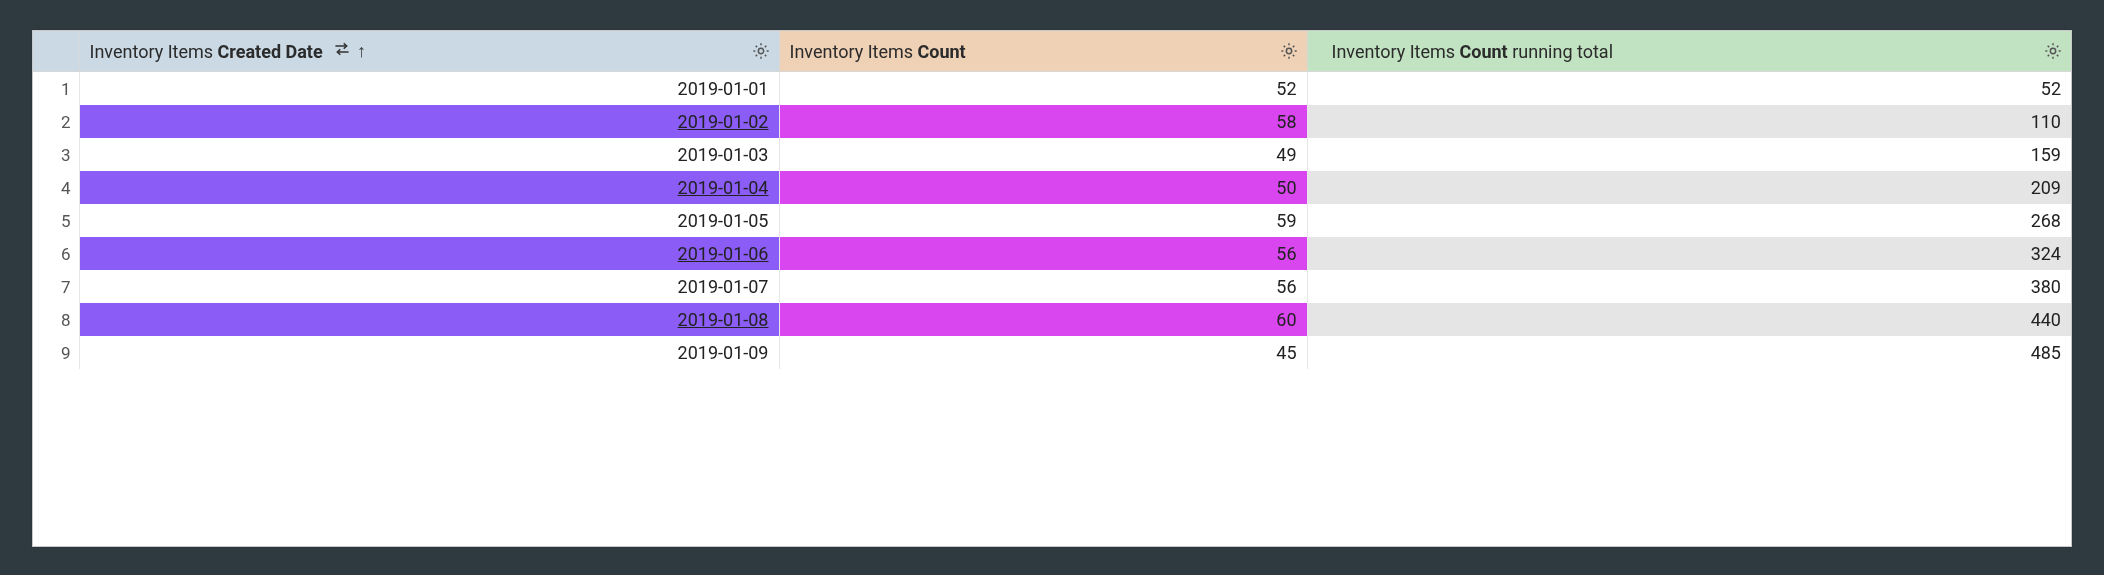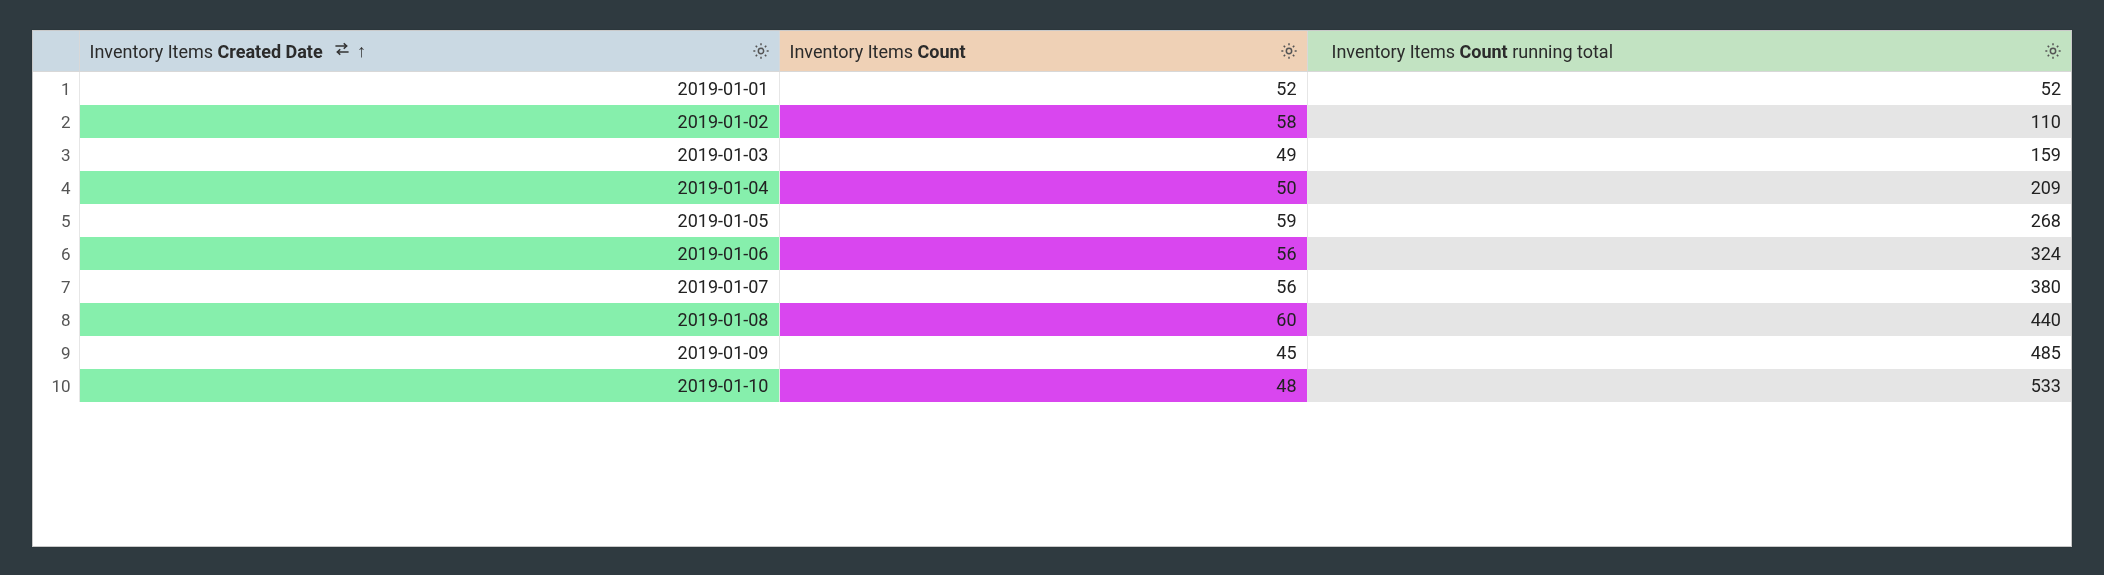--- a/index.html
+++ b/index.html
@@ -99,21 +99,21 @@
     padding-right: 8px;
     font-size: 17px;
   }
   tbody td.date   { text-align: right; color: #222; }
   tbody td.count  { text-align: right; color: #222; }
   tbody td.total  { text-align: right; color: #222; }
 
   tbody tr.even td.rownum { background: #ffffff; }
   tbody tr.odd  td.rownum { background: #ffffff; }
 
-  tbody tr.even td.date  { background: #86efac; }
+  tbody tr.even td.date  { background: #8b5cf6; text-decoration: underline; }
   tbody tr.odd  td.date  { background: #ffffff; }
 
   tbody tr.even td.count { background: #d946ef; }
   tbody tr.odd  td.count { background: #ffffff; }
 
   tbody tr.even td.total { background: #e5e5e5; }
   tbody tr.odd  td.total { background: #ffffff; }
 
   .gear svg { width: 100%; height: 100%; display: block; }
 </style>
@@ -229,22 +229,16 @@
             <td class="date">2019-01-08</td>
             <td class="count">60</td>
             <td class="total">440</td>
           </tr>
           <tr class="odd">
             <td class="rownum">9</td>
             <td class="date">2019-01-09</td>
             <td class="count">45</td>
             <td class="total">485</td>
           </tr>
-          <tr class="even">
-            <td class="rownum">10</td>
-            <td class="date">2019-01-10</td>
-            <td class="count">48</td>
-            <td class="total">533</td>
-          </tr>
         </tbody>
     </table>
   </div>
 </div>
 
 </body></html>

